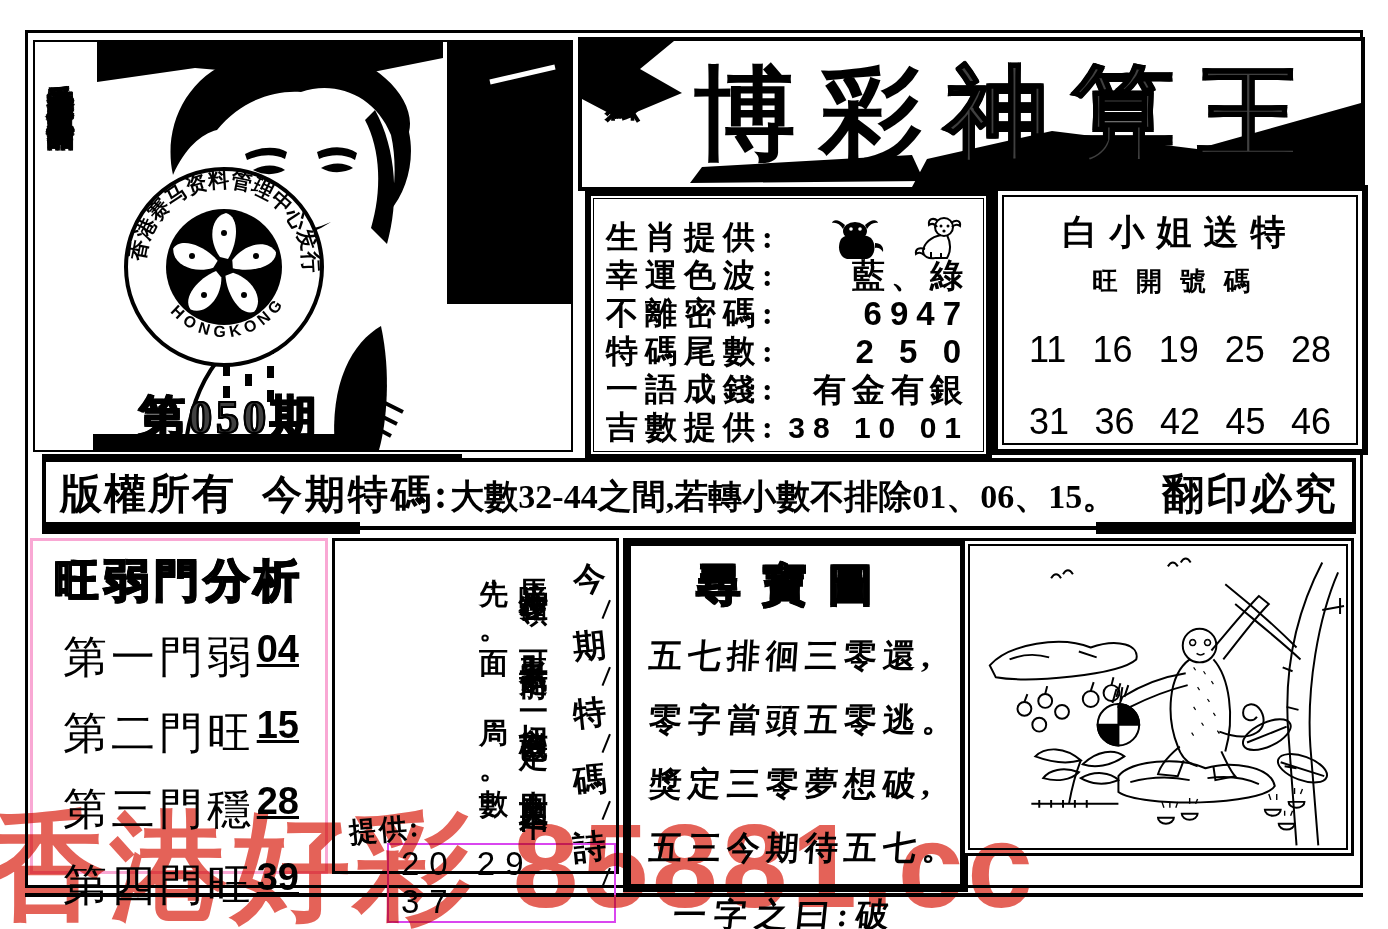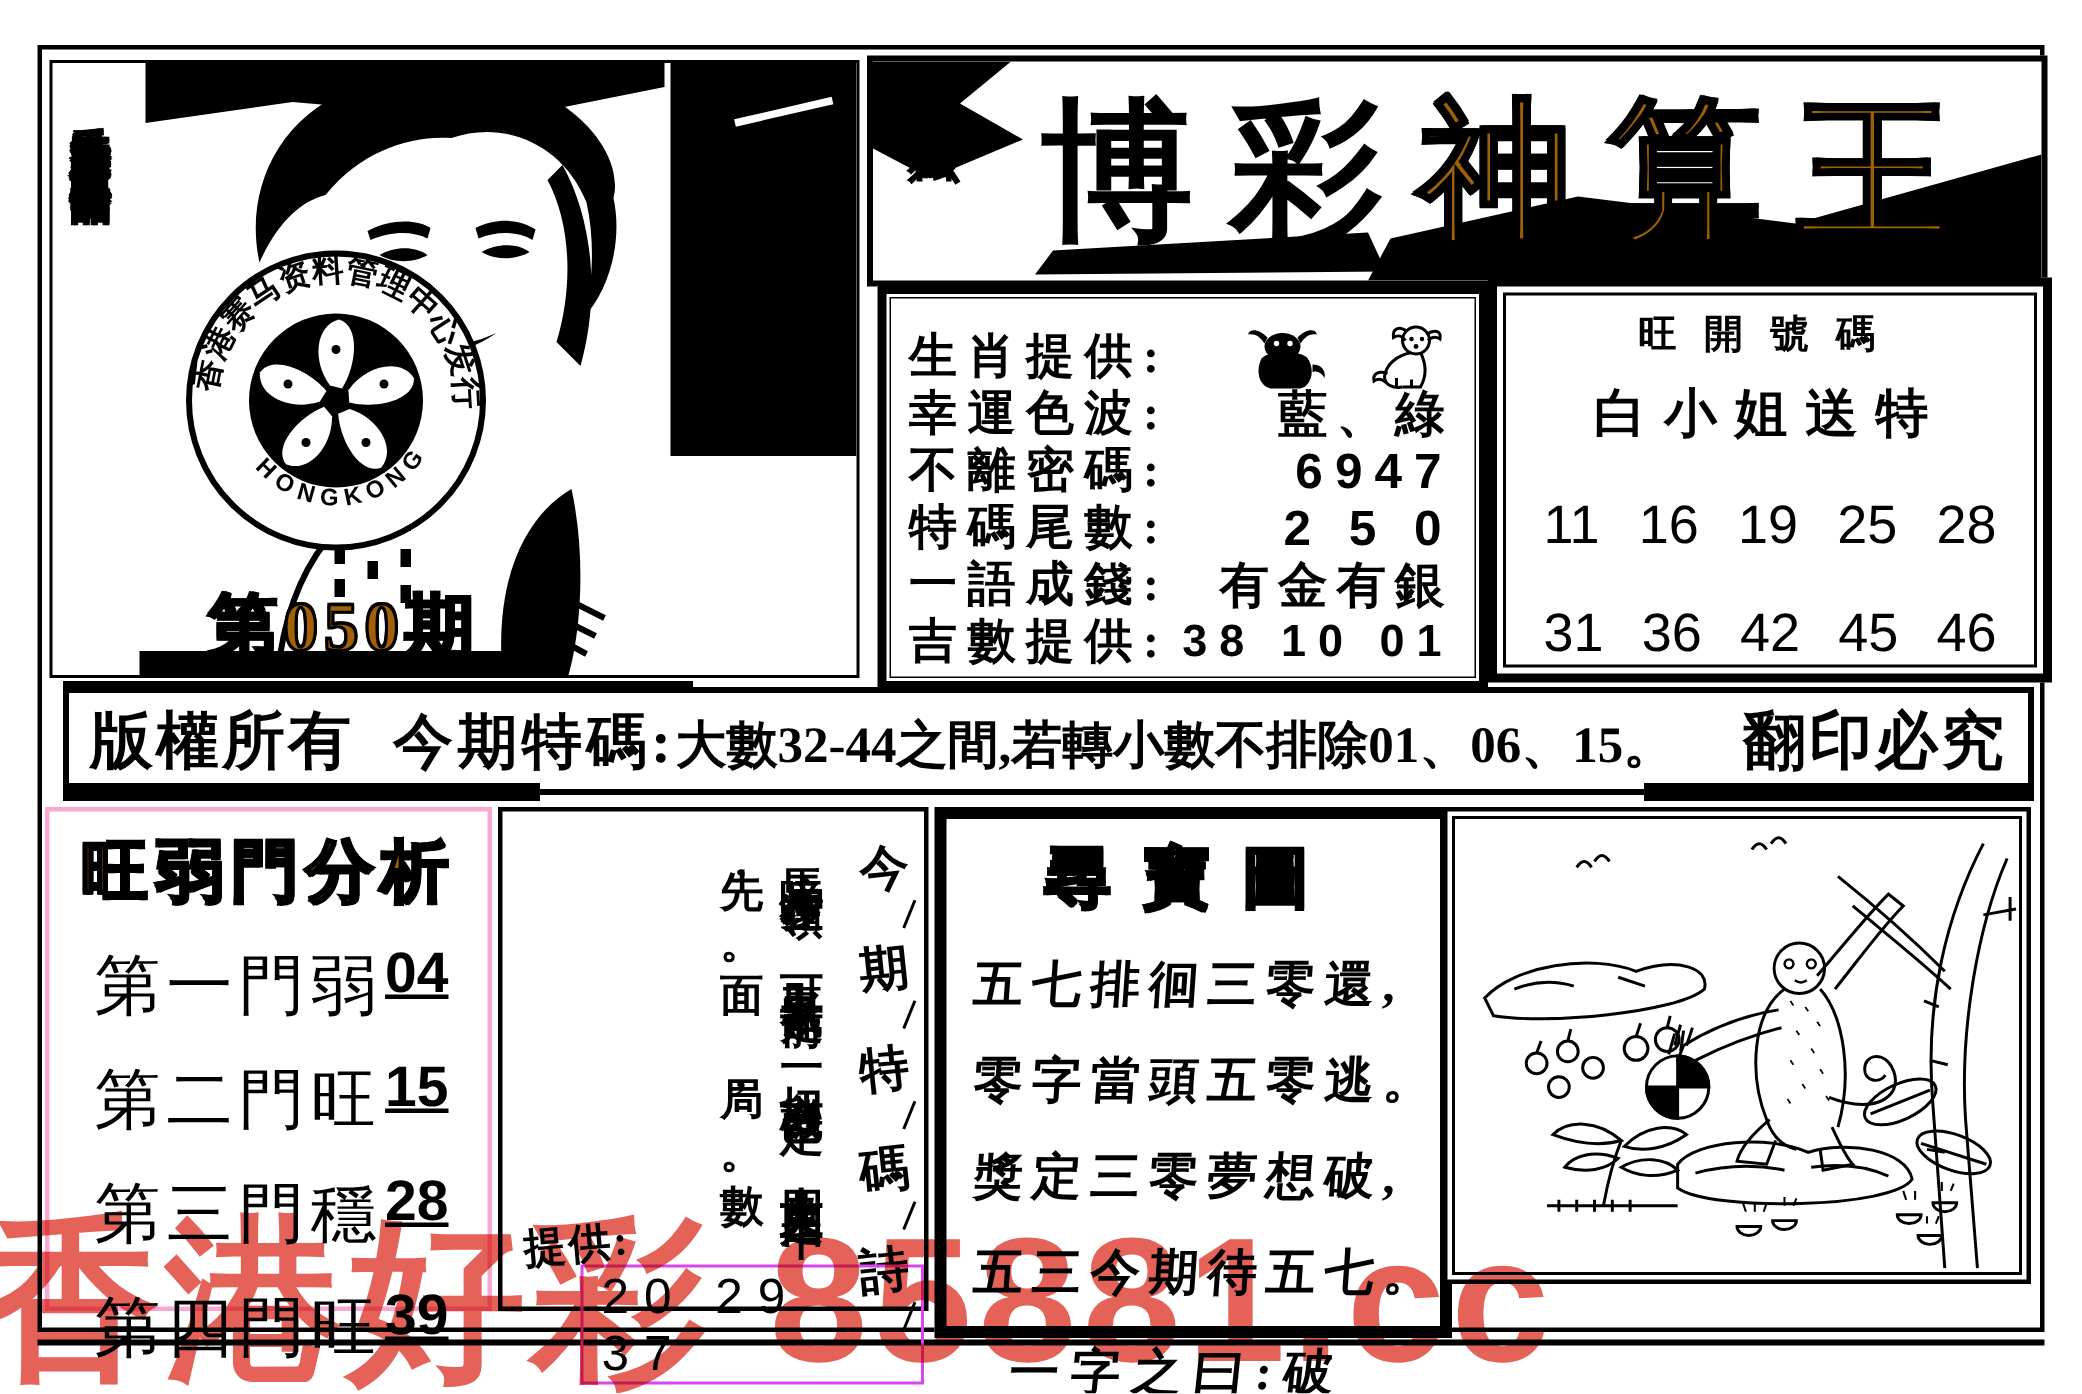--- a/index.html
+++ b/index.html
@@ -1,20 +1,20 @@
 <!DOCTYPE html>
 <html><head>
 <meta charset="utf-8">
 <style>
   html,body{margin:0;padding:0;background:#fff;}
   #page{position:relative;width:1388px;height:929px;background:#fff;overflow:hidden;
         font-family:"Liberation Sans",sans-serif;color:#000;}
   .abs{position:absolute;}
   .serif{font-family:"Liberation Serif",serif;}
-  .hollow{color:#a16207;-webkit-text-stroke:2px #000;
+  .hollow{color:#404040;-webkit-text-stroke:2px #000;
           text-shadow:1px 1px 0 #000,-1px -1px 0 #000,1px -1px 0 #000,-1px 1px 0 #000;}
   .hollow-thin{color:#fff;-webkit-text-stroke:1.3px #000;
           text-shadow:1px 1px 0 #000,-1px -1px 0 #000,1px -1px 0 #000,-1px 1px 0 #000;}
   .vtext{writing-mode:vertical-rl;text-orientation:upright;}
 
   
   #frame{left:25px;top:30px;width:1332px;height:852px;border:3px solid #000;}
   #bottom-line{left:25px;top:893px;width:1338px;height:4px;background:#000;}
 
   
@@ -229,22 +229,22 @@
       </div>
       <div class="irow">
         <span class="ilabel">吉數提供:</span>
         <span class="ival num" style="font-size:30px;font-weight:600;">38 10 01</span>
       </div>
     </div>
   </div>
 
   <div class="abs" id="lady-panel">
     <div id="lady-inner">
+      <div id="lady-title" class="serif">白小姐送特</div>
       <div id="lady-sub" class="serif">旺開號碼</div>
-      <div id="lady-title" class="serif">白小姐送特</div>
       <div class="lady-row">
         <span>11</span>
         <span>16</span>
         <span>19</span>
         <span>25</span>
         <span>28</span>
       </div>
       <div class="lady-row">
         <span>31</span>
         <span>36</span>

